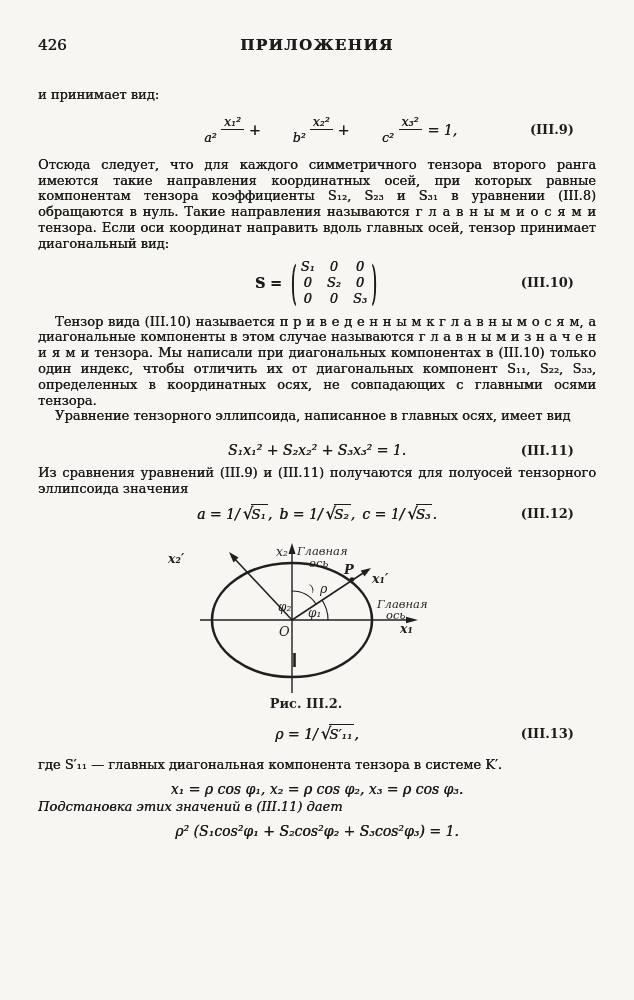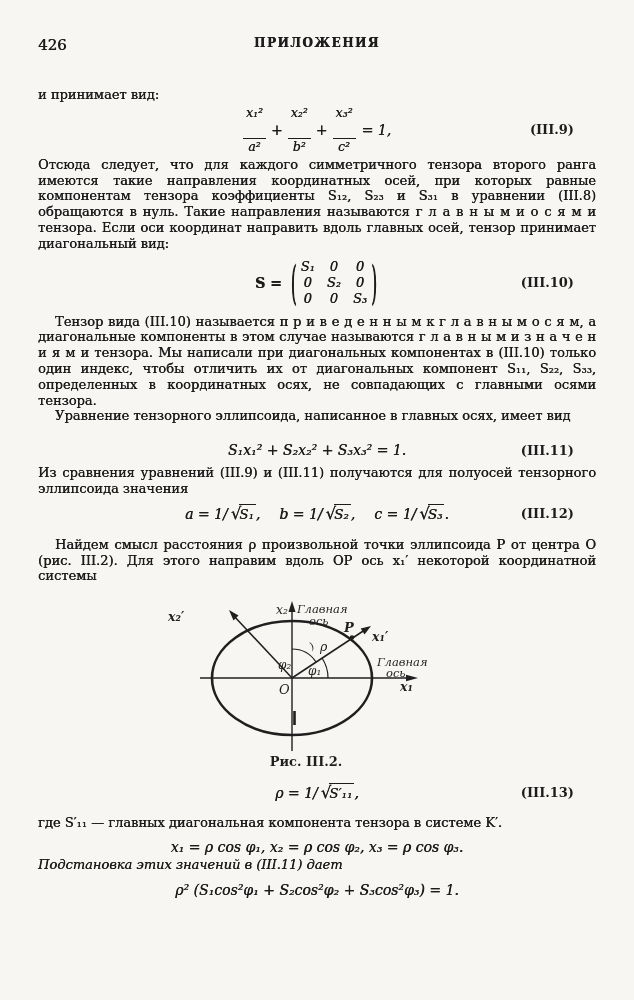--- a/index.html
+++ b/index.html
@@ -8,48 +8,48 @@
     background:#f7f6f3;
     font-family:"DejaVu Serif","Liberation Serif",serif;
     color:#1c1c1c;
     overflow:hidden;
   }
   .page{position:relative;width:634px;height:1000px;}
   .content{position:absolute;left:38px;top:0;width:558px;}
   
   .pg-header{position:relative;margin-top:36px;height:17px;}
   .pg-num{position:absolute;left:0;top:0;font-size:15px;font-weight:normal;text-shadow:0.4px 0 0 currentColor;}
-  .pg-title{position:absolute;left:0;right:0;text-align:center;font-size:12px;font-weight:bold;letter-spacing:1.5px;text-shadow:0.3px 0 0 currentColor;}
+  .pg-title{position:absolute;left:0;right:0;text-align:center;font-size:15px;font-weight:bold;letter-spacing:1.5px;text-shadow:0.3px 0 0 currentColor;}
   
   p.txt{
     margin:0;font-size:13px;line-height:15.8px;text-align:justify;
     text-shadow:0.33px 0 0 currentColor;
   }
   .indent{text-indent:17px;}
   
   .equation{
     position:relative;width:100%;
     display:flex;justify-content:center;align-items:center;
     font-style:italic;font-size:14px;
     text-shadow:0.33px 0 0 currentColor;
   }
   .eq-label{position:absolute;right:22px;font-style:normal;font-size:13px;font-weight:bold;text-shadow:none;}
   .op{margin:0 5px;font-style:normal;}
   
   .frac{display:inline-flex;flex-direction:column;align-items:center;font-size:12.5px;line-height:13.5px;}
-  .frac .num{border-bottom:1.2px solid currentColor;padding:0 3px 18px 3px;}
+  .frac .num{border-bottom:1.2px solid currentColor;padding:0 3px 1px 3px;margin-left:44px;}
   .frac .den{padding-top:1px;}
   .eq-rhs{margin-left:6px;}
   
   .mat-lhs{font-weight:bold;font-style:normal;margin-right:7px;}
   .paren{display:inline-block;transform:scaleY(3.1);font-size:15px;font-style:normal;margin:0 2px;}
   .mat{display:grid;grid-template-columns:auto auto auto;column-gap:12px;row-gap:1px;
        text-align:center;font-size:13px;line-height:15px;margin:0 2px;}
   
-  .rg-row{display:inline-flex;gap:19px;align-items:center;}
+  .rg-row{display:inline-flex;gap:7px;align-items:center;}
   .rg{display:inline-flex;align-items:baseline;}
   .sq{font-style:normal;font-size:16.5px;margin-left:3px;letter-spacing:-1px;}
   .rad{display:inline-block;border-top:1.3px solid currentColor;padding:1px 2px 0 0;margin-left:-1px;font-size:13.5px;}
   
   .figure-wrap{margin:15px 0 0 112px;width:280px;}
   svg text{fill:#1f1f1f;}
 </style>
 </head>
 <body>
 
@@ -129,21 +129,20 @@
         <span class="rg">
           <span>c = 1/</span>
           <span class="sq">√</span>
           <span class="rad">S₃</span>
           <span>.</span>
         </span>
       </span>
       <span class="eq-label">(III.12)</span>
     </div>
 
-    <p class="txt indent" style="margin-top:11px;">Найдем смысл расстояния ρ произвольной точки эллипсоида P от центра O (рис. III.2). Для этого направим вдоль OP  ось x₁′ некоторой координатной системы</p>
 
     <div class="figure-wrap">
       <svg width="280" height="172" viewBox="0 0 280 172" font-family="DejaVu Serif, Liberation Serif, serif">
 
         <ellipse cx="142" cy="79" rx="80" ry="57" fill="none" stroke="#1f1f1f" stroke-width="2.6"></ellipse>
 
         <line x1="50" y1="79" x2="262" y2="79" stroke="#1f1f1f" stroke-width="1.4"></line>
         <polygon points="268,79 256,75.8 256,82.2" fill="#1f1f1f"></polygon>
 
         <line x1="142" y1="152" x2="142" y2="9" stroke="#1f1f1f" stroke-width="1.4"></line>

